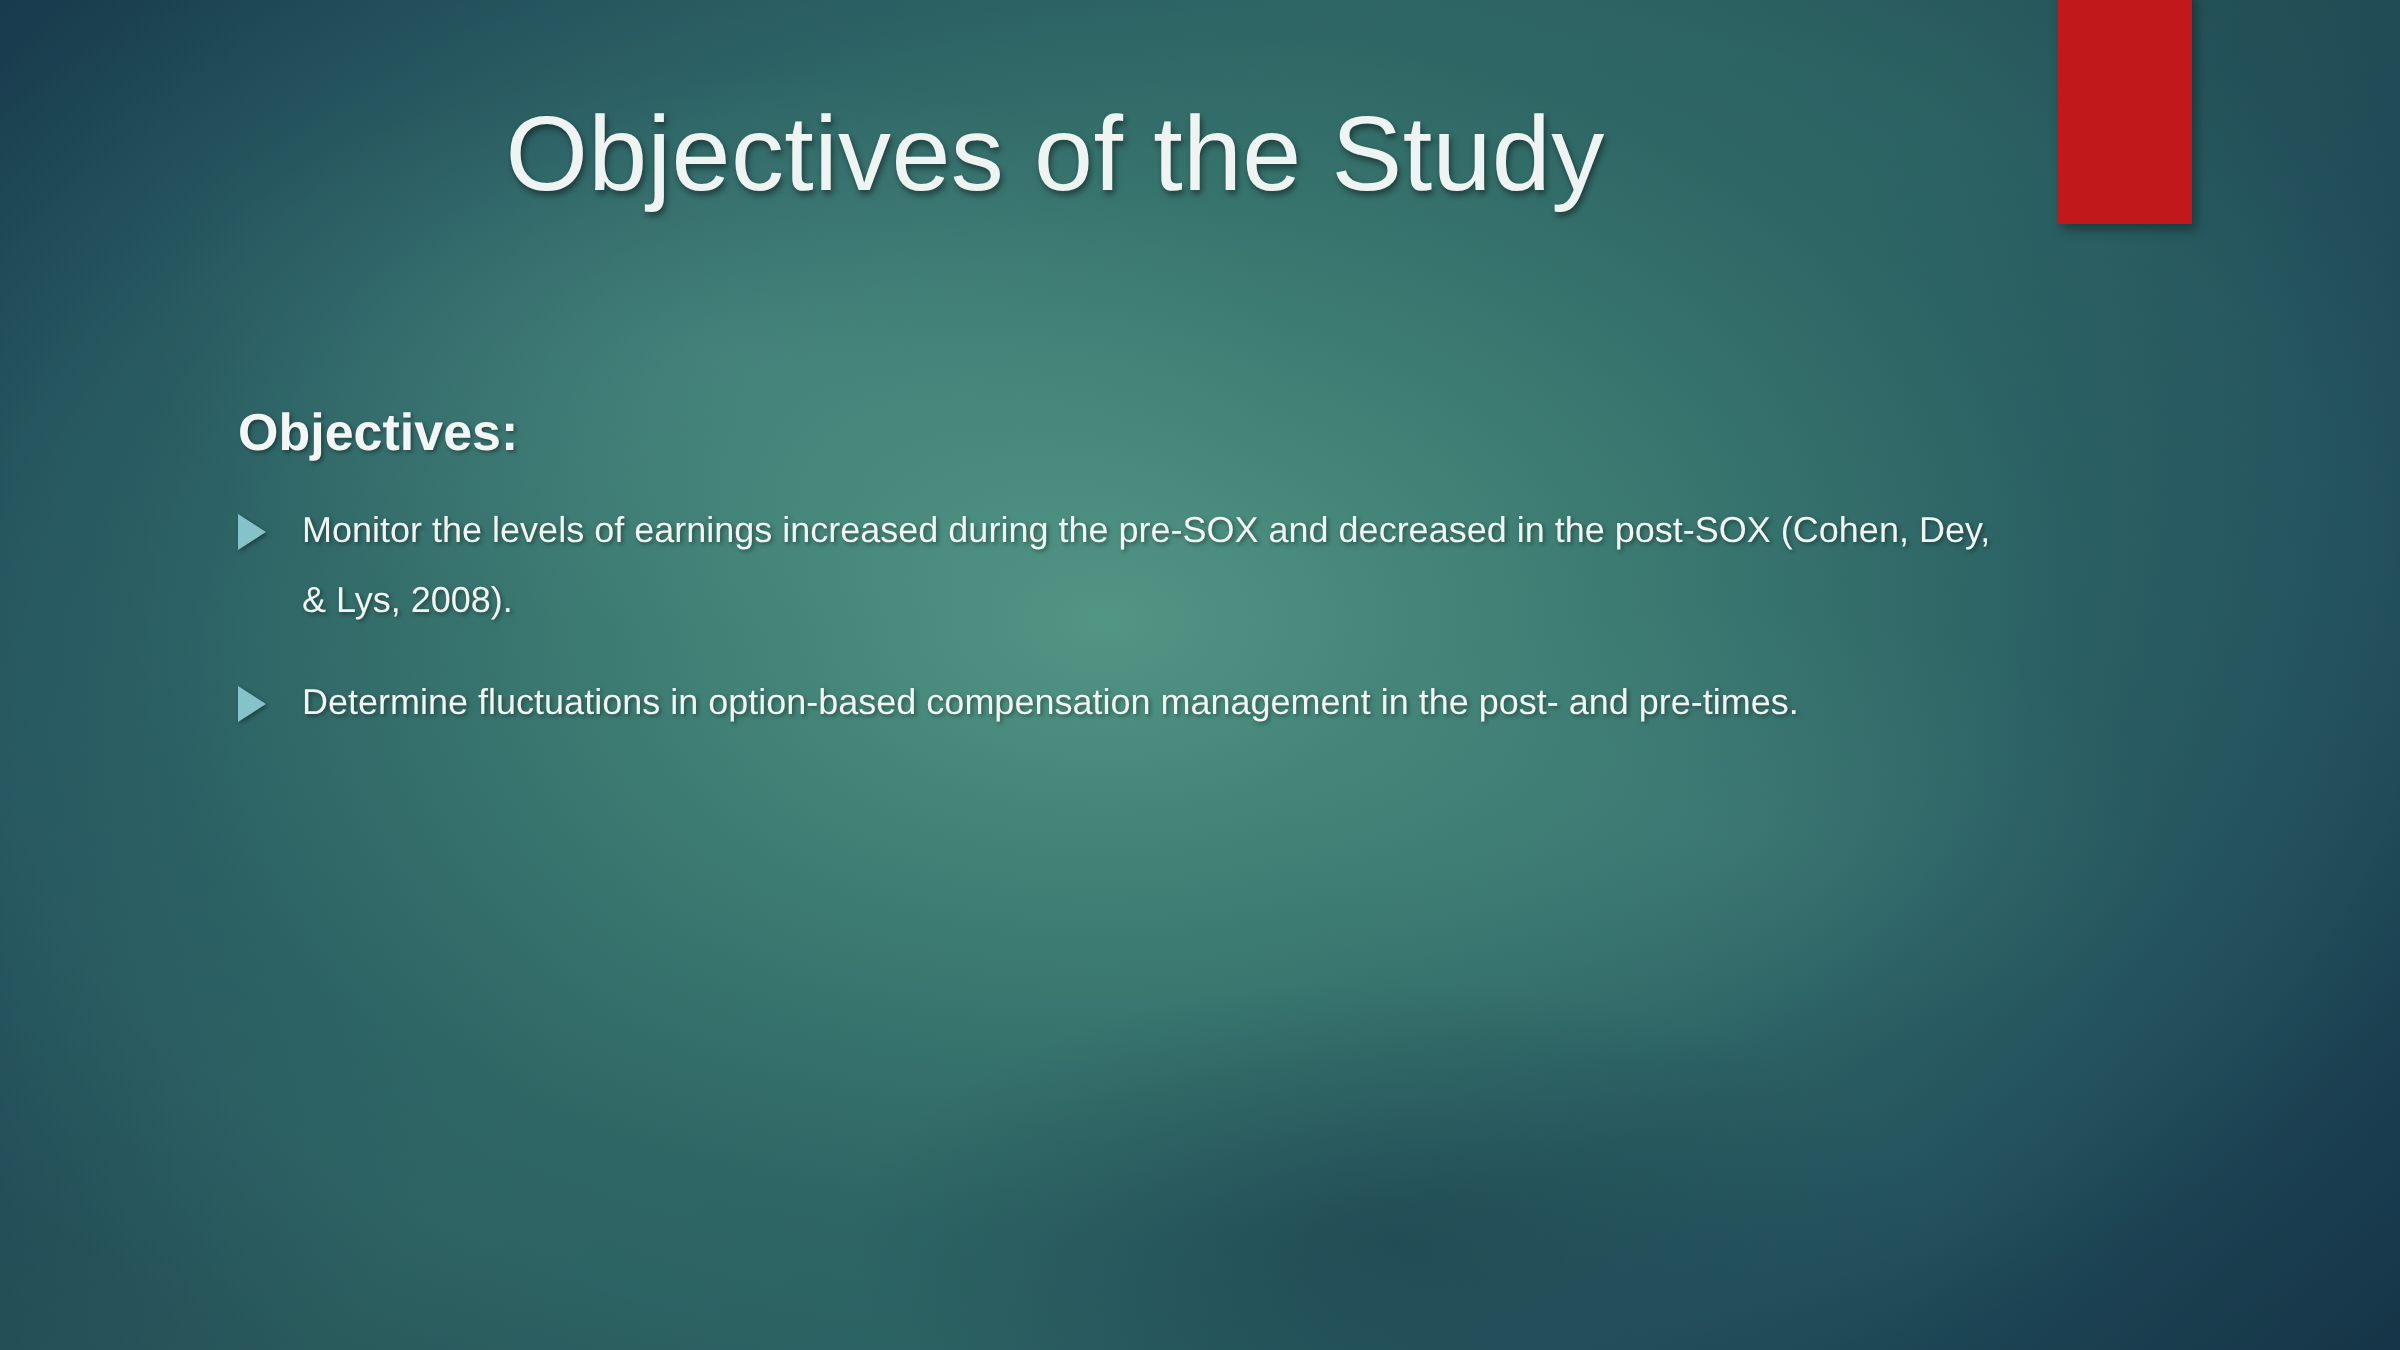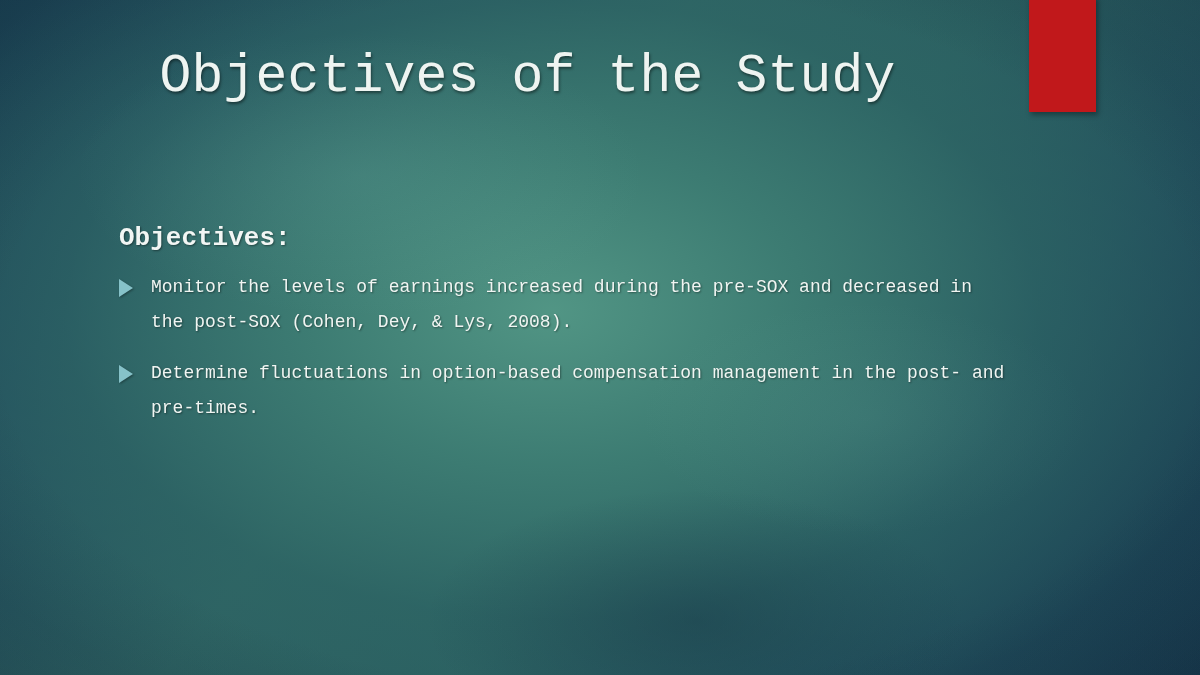--- a/index.html
+++ b/index.html
@@ -6,21 +6,21 @@
   html, body {
     margin: 0;
     padding: 0;
     background: #000;
   }
   .slide {
     position: relative;
     width: 1200px;
     height: 675px;
     overflow: hidden;
-    font-family: Liberation Mono, monospace;
+    font-family: Liberation Sans, sans-serif;
     background-color: #d946ef;
   }
   
   .bg-base {
     position: absolute;
     inset: 0;
     background:
       radial-gradient(ellipse 78% 88% at 46% 46%,
         rgba(82,150,133,0.98) 0%,
         rgba(62,126,116,0.92) 26%,
@@ -71,21 +71,21 @@
     line-height: 1.12;
     letter-spacing: 0.2px;
     color: #eef4f1;
     text-shadow: 1px 2px 3px rgba(0,0,0,0.45);
     white-space: nowrap;
   }
 
   .body {
     position: absolute;
     left: 119px;
-    top: 222px;
+    top: 200px;
     width: 890px;
   }
 
   .lead {
     font-size: 26px;
     font-weight: bold;
     color: #f2f6f4;
     line-height: 1.3;
     text-shadow: 1px 1px 2px rgba(0,0,0,0.40);
     margin: 0 0 14px 0;

